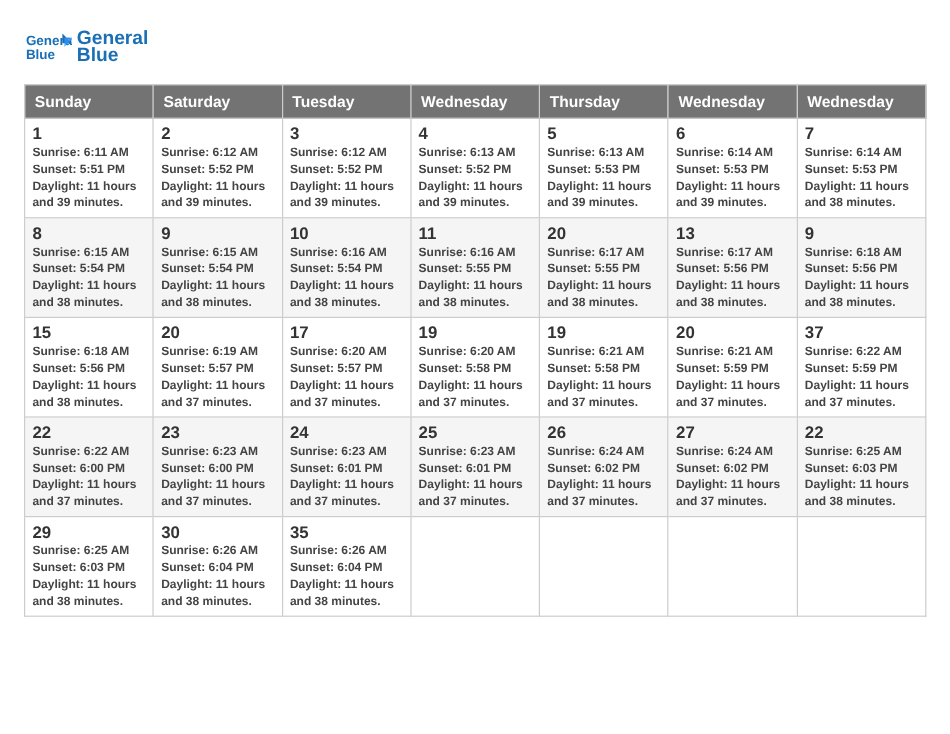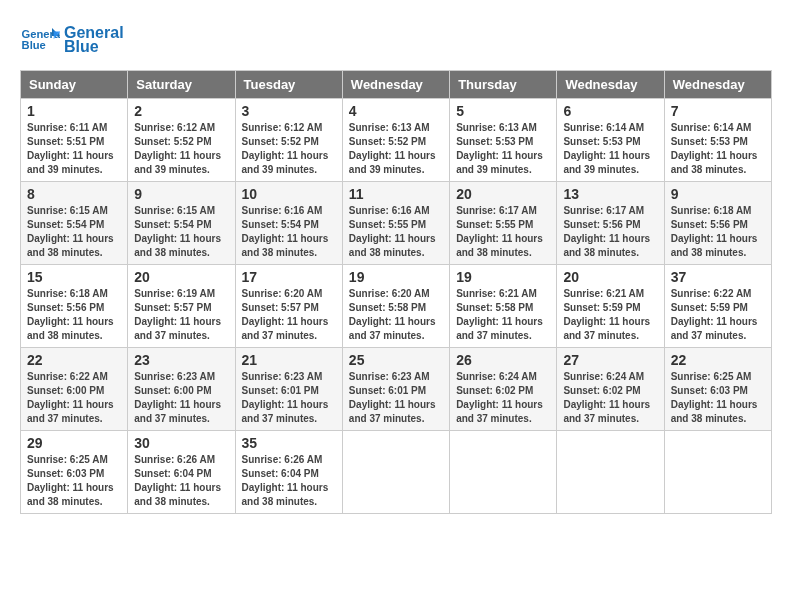--- a/index.html
+++ b/index.html
@@ -326,21 +326,21 @@
         <td>
         <span class="day-number">23</span>
         <div class="day-info">
           Sunrise: 6:23 AM<br>
           Sunset: 6:00 PM<br>
           Daylight: 11 hours<br>
           and 37 minutes.
         </div>
       </td>
         <td>
-        <span class="day-number">21</span>
+        <span class="day-number">24</span>
         <div class="day-info">
           Sunrise: 6:23 AM<br>
           Sunset: 6:01 PM<br>
           Daylight: 11 hours<br>
           and 37 minutes.
         </div>
       </td>
         <td>
         <span class="day-number">25</span>
         <div class="day-info">

